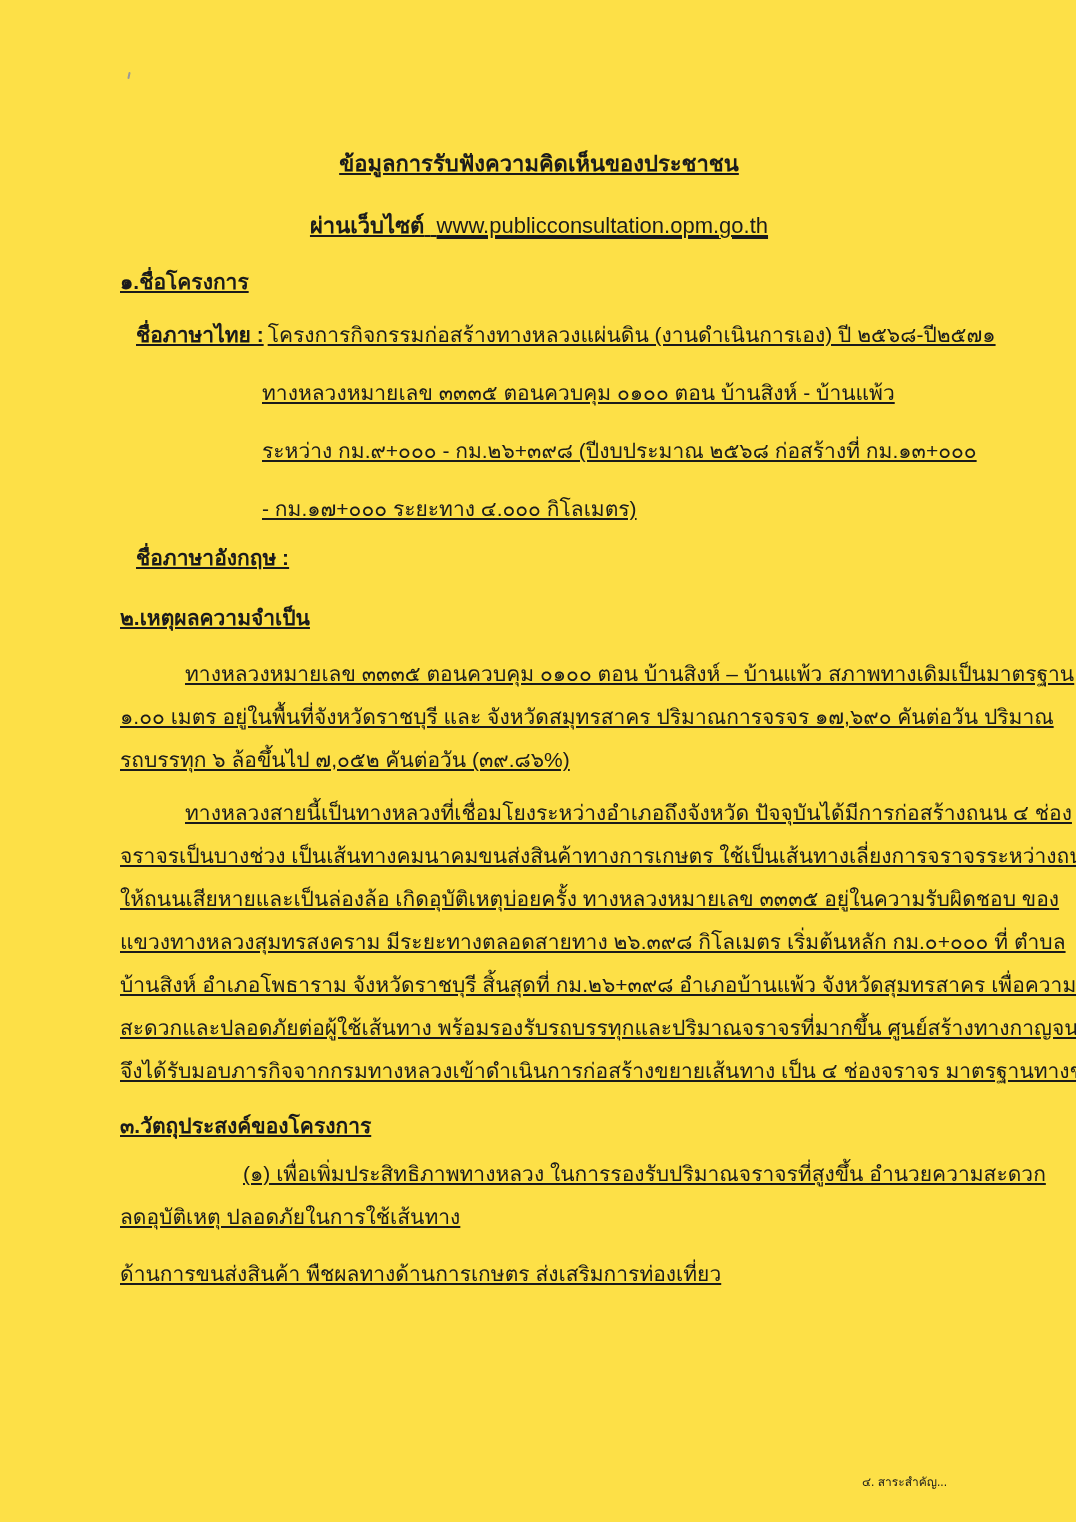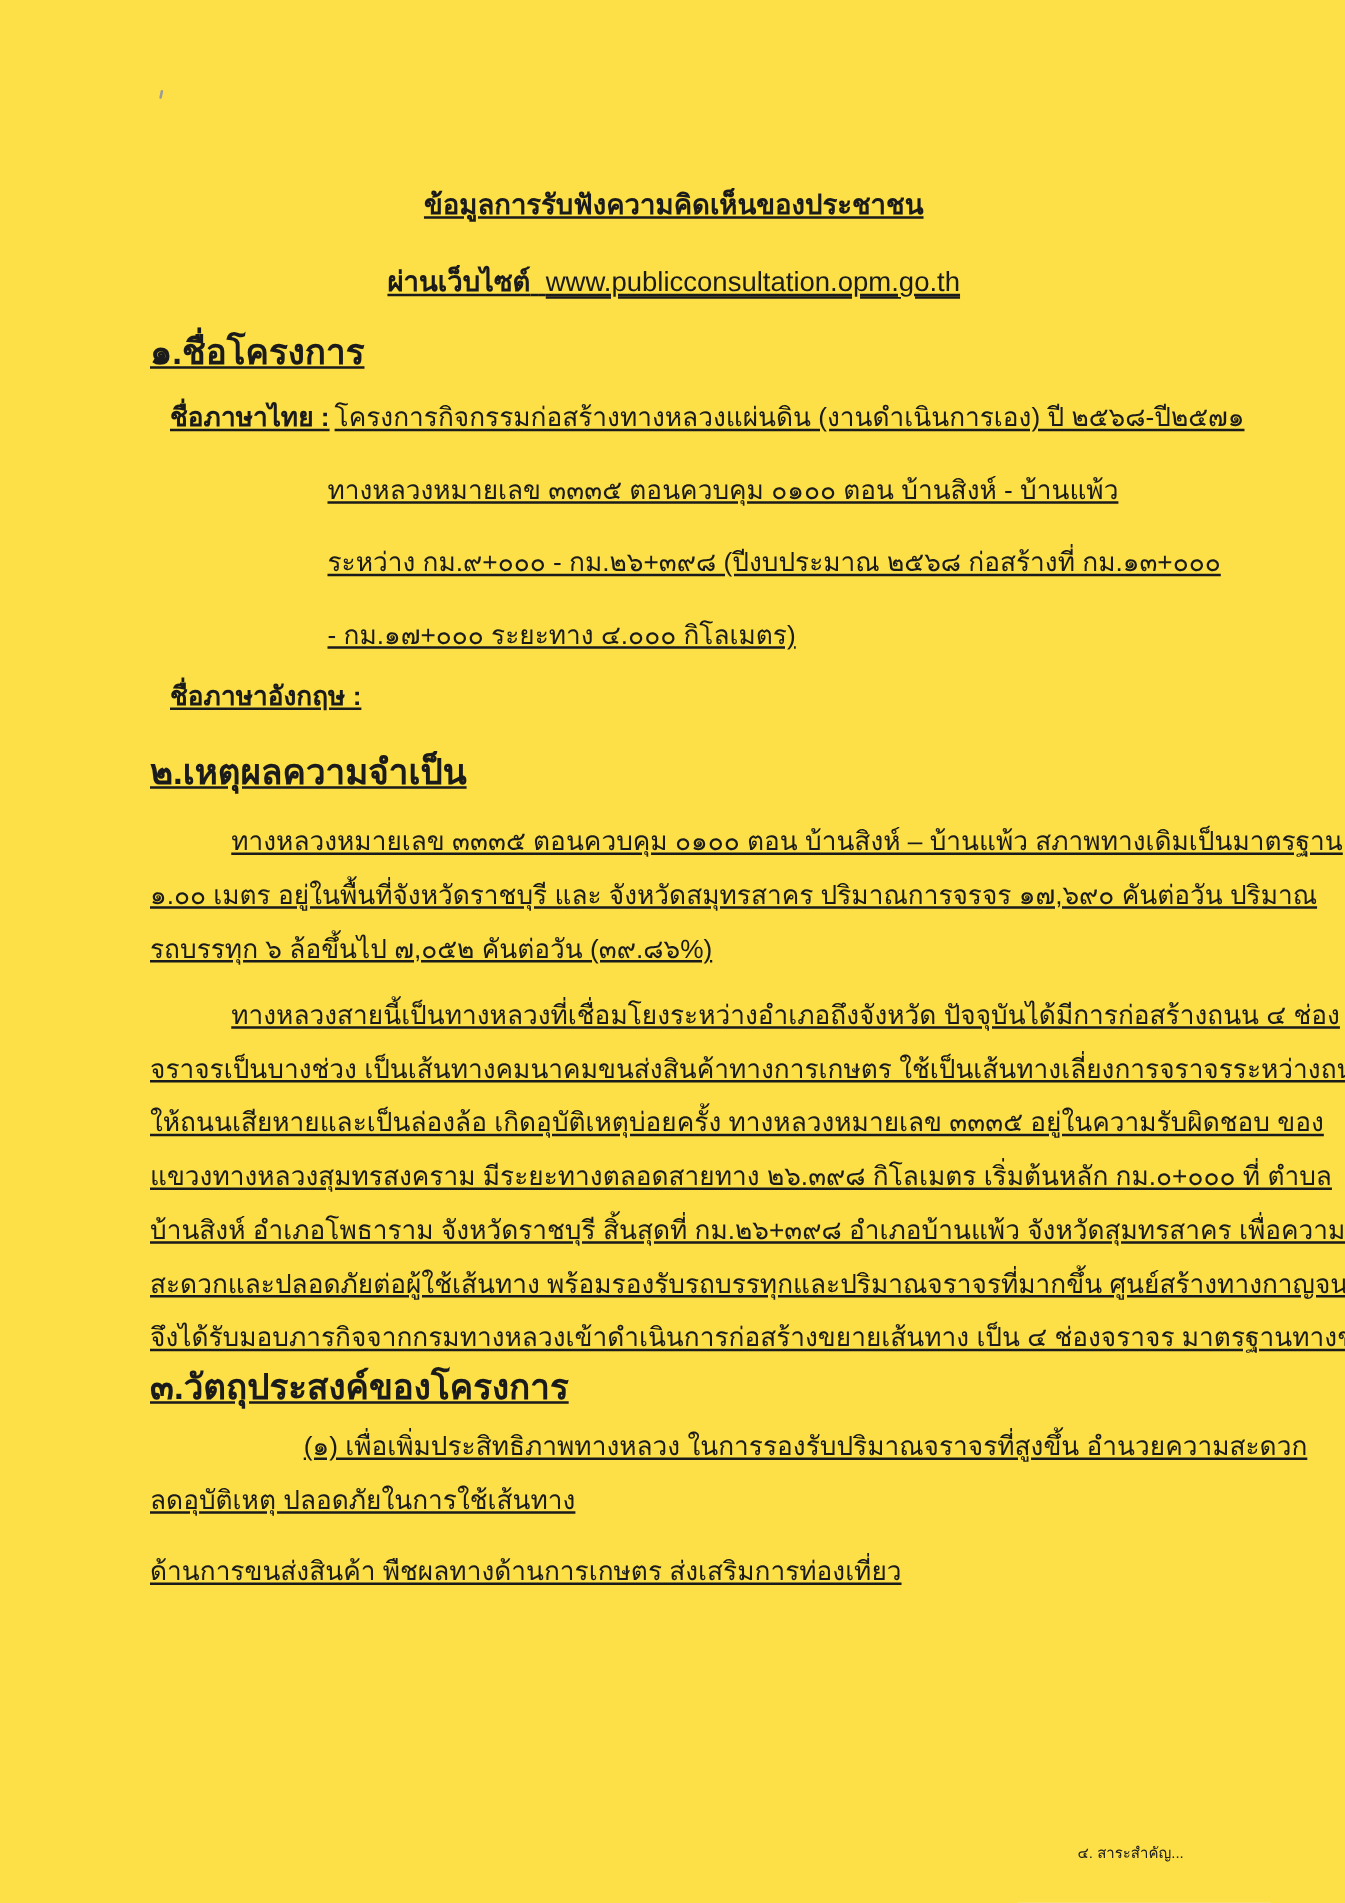--- a/index.html
+++ b/index.html
@@ -35,28 +35,28 @@
     text-align: center;
   }
   .doc-subtitle .prefix { font-weight: bold; }
   .doc-subtitle .url {
     font-weight: normal;
     text-decoration: underline;
     text-underline-offset: 4px;
   }
 
   .h-section {
-    font-size: 28px;
+    font-size: 21px;
     line-height: 36px;
     font-weight: bold;
     white-space: nowrap;
   }
   .h1-sec { margin-top: 20px; }
   .h2-sec { margin-top: 24px; }
-  .h3-sec { }
+  .h3-sec { margin-top: 16px; }
 
   .name-block { margin-top: 6px; }
   .name-row {
     line-height: 58px;
     font-size: 21px;
     white-space: nowrap;
   }
   .name-row .label {
     font-weight: bold;
     margin-left: 16px;

